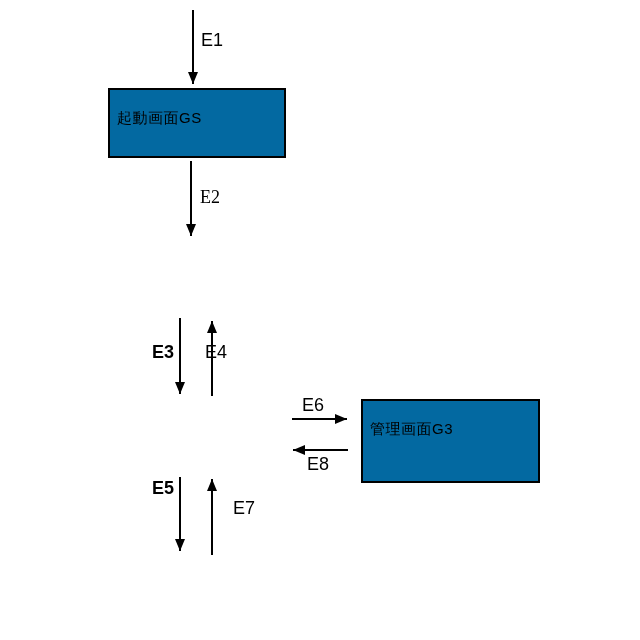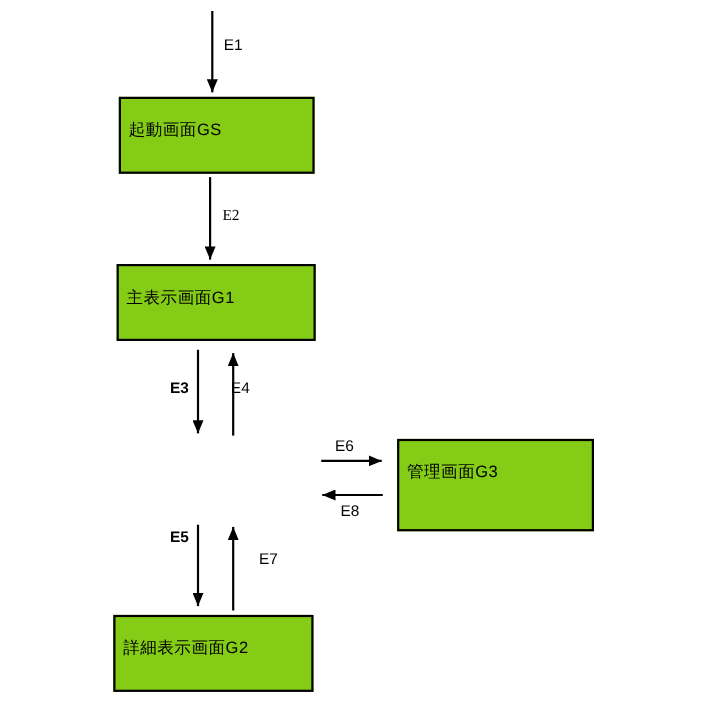--- a/index.html
+++ b/index.html
@@ -12,21 +12,21 @@
     width: 640px;
     height: 640px;
     background: #ffffff;
     overflow: hidden;
     font-family: "Liberation Sans", "DejaVu Sans", sans-serif;
     color: #000000;
   }
   .node {
     position: absolute;
     border: 2px solid #000000;
-    background: #84cc16;
+    background: #0369a1;
     box-sizing: border-box;
   }
   .node .node-label {
     position: absolute;
     left: 7px;
     top: 19px;
     font-size: 15px;
     letter-spacing: 0.5px;
     white-space: nowrap;
   }
@@ -37,21 +37,21 @@
   #node-g2 { left: 103px; top: 559px; width: 182px; height: 70px; }
 
   #arrows-layer {
     position: absolute;
     left: 0; top: 0;
     width: 640px;
     height: 640px;
   }
   .edge-label {
     position: absolute;
-    font-size: 14px;
+    font-size: 18px;
     line-height: 16px;
     white-space: nowrap;
     text-align: center;
   }
   #label-e1 { left: 199px; top: 32px;  width: 26px; }
   #label-e2 { left: 197px; top: 189px; width: 26px; font-family: Liberation Serif, serif; }
   #label-e3 { left: 150px; top: 344px; width: 26px; font-weight: bold; }
   #label-e4 { left: 201px; top: 344px; width: 26px; text-align: right; }
   #label-e5 { left: 150px; top: 480px; width: 26px; font-weight: bold; }
   #label-e7 { left: 231px; top: 500px; width: 26px; }
@@ -75,28 +75,22 @@
     <line x1="212" y1="396" x2="212" y2="321" stroke="#000000" stroke-width="2" marker-end="url(#arrowhead)"></line>
     <line x1="180" y1="477" x2="180" y2="551" stroke="#000000" stroke-width="2" marker-end="url(#arrowhead)"></line>
     <line x1="212" y1="555" x2="212" y2="479" stroke="#000000" stroke-width="2" marker-end="url(#arrowhead)"></line>
     <line x1="292" y1="419" x2="347" y2="419" stroke="#000000" stroke-width="2" marker-end="url(#arrowhead)"></line>
     <line x1="348" y1="450" x2="293" y2="450" stroke="#000000" stroke-width="2" marker-end="url(#arrowhead)"></line>
   </svg>
 
   <div class="node" id="node-gs">
     <span class="node-label">起動画面GS</span>
   </div>
-  <div class="node" id="node-g1">
-    <span class="node-label">主表示画面G1</span>
-  </div>
   <div class="node" id="node-g3">
     <span class="node-label">管理画面G3</span>
-  </div>
-  <div class="node" id="node-g2">
-    <span class="node-label">詳細表示画面G2</span>
   </div>
 
   <span class="edge-label" id="label-e1">E1</span>
   <span class="edge-label" id="label-e2">E2</span>
   <span class="edge-label" id="label-e3">E3</span>
   <span class="edge-label" id="label-e4">E4</span>
   <span class="edge-label" id="label-e5">E5</span>
   <span class="edge-label" id="label-e6">E6</span>
   <span class="edge-label" id="label-e7">E7</span>
   <span class="edge-label" id="label-e8">E8</span>

